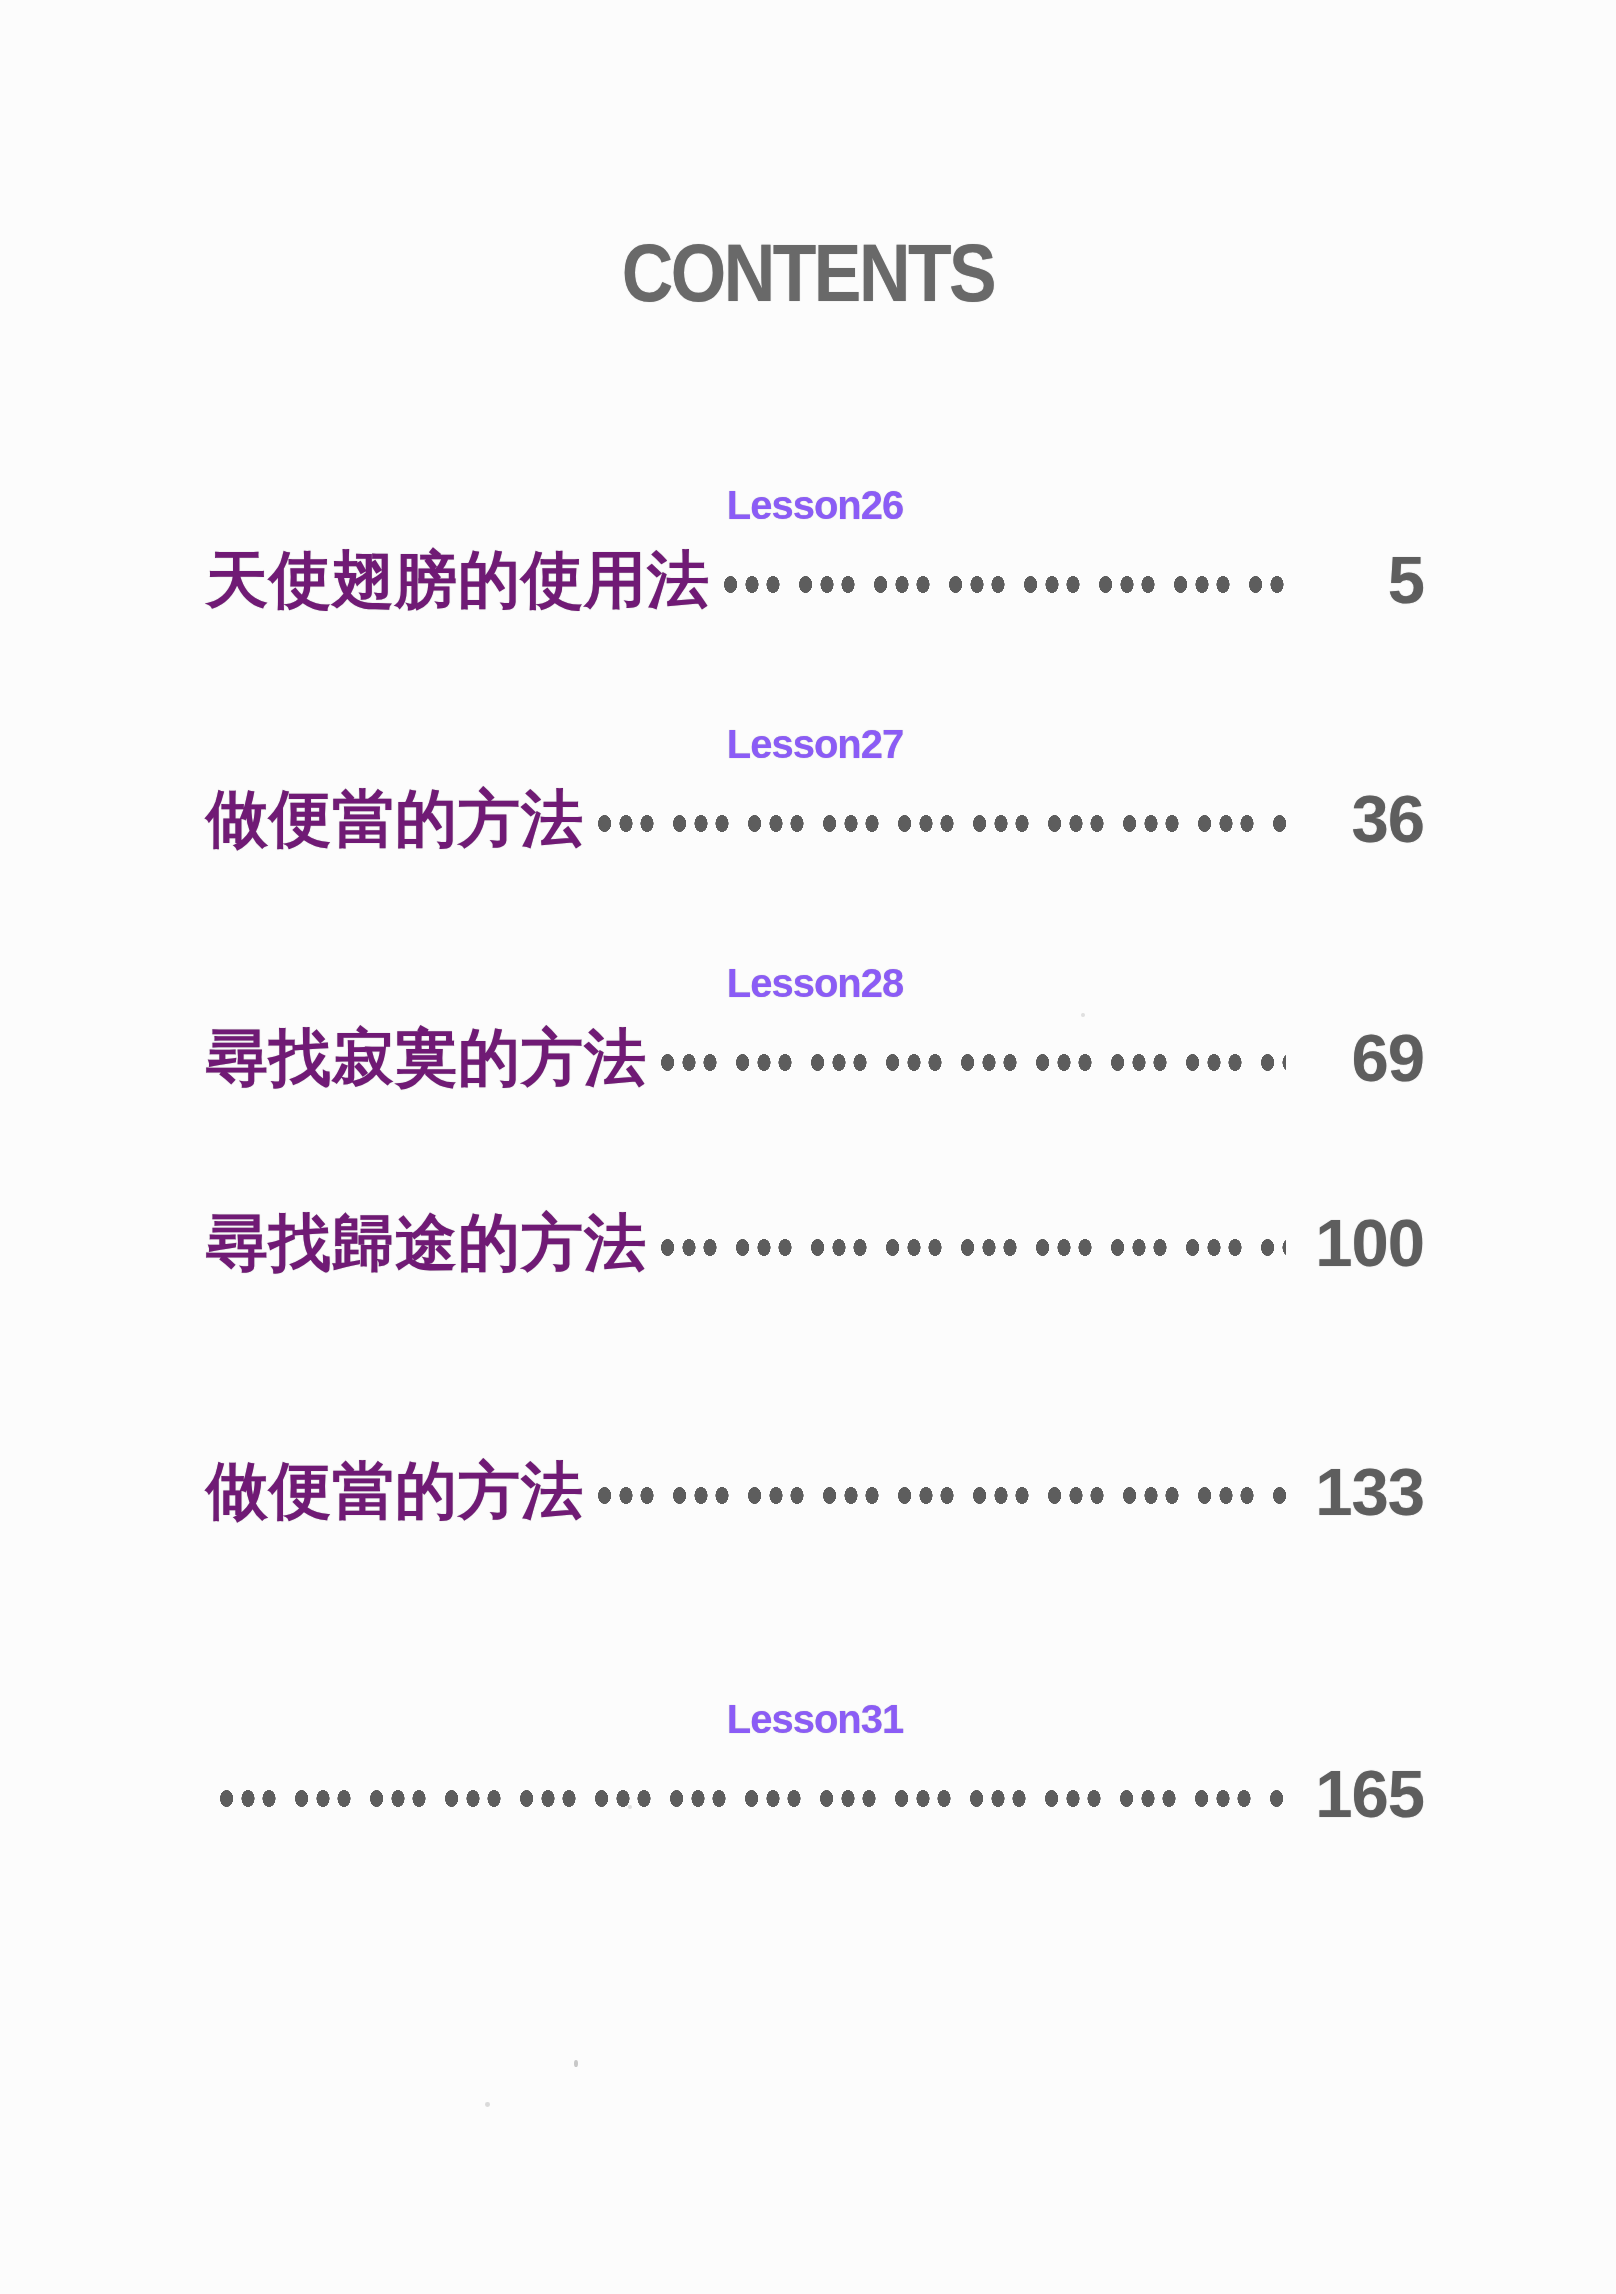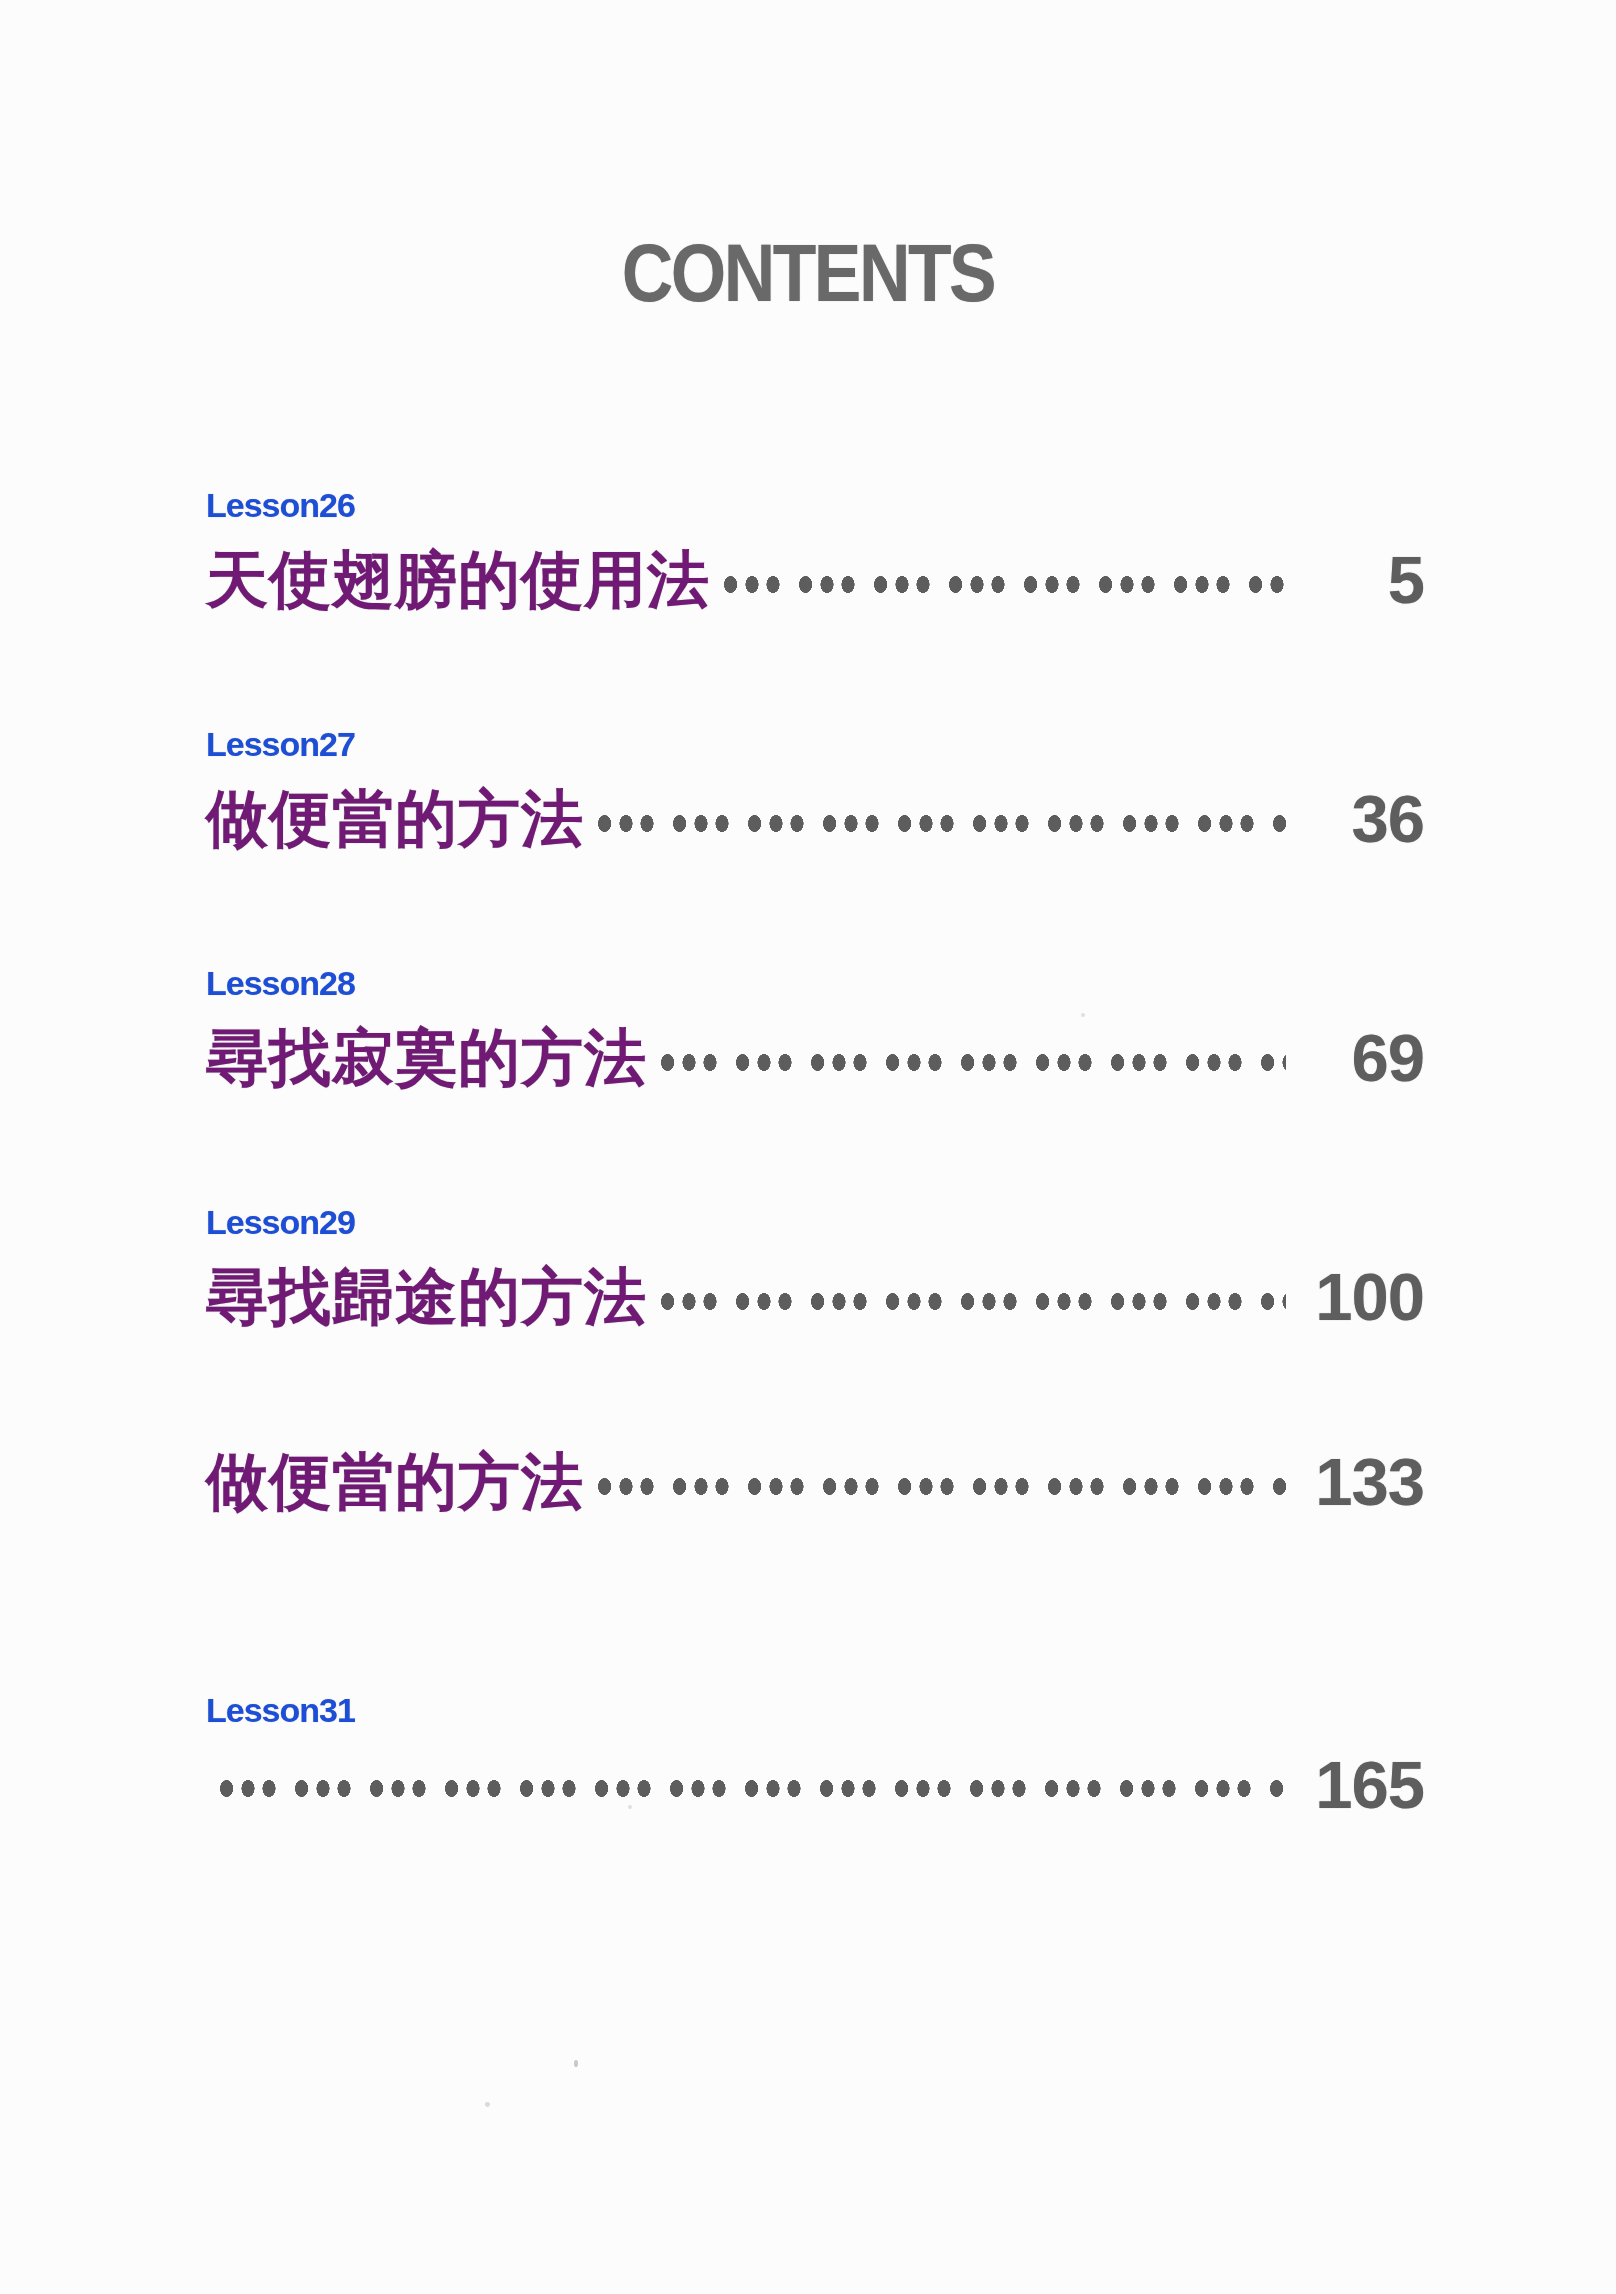--- a/index.html
+++ b/index.html
@@ -42,25 +42,26 @@
   .toc {
     position: absolute;
     top: 478px;
     left: 206px;
     right: 192px; 
   }
   .toc-entry {
     height: 239px;
   }
   .lesson-label {
-    font-size: 34px;
+    text-align: center;
+    font-size: 40px;
     font-weight: 700;
     letter-spacing: -1px;
     line-height: 54px;
-    color: #1d4ed8;
+    color: #8b5cf6;
     text-shadow: 0 0 1px rgba(110,110,110,0.5);
   }
   .entry-row {
     margin-top: 9.6px;
     display: flex;
     align-items: center;
     height: 76px;
   }
   .entry-title {
     font-size: 62px;
@@ -136,21 +137,20 @@
     <div class="toc-entry">
       <div class="lesson-label">Lesson28</div>
       <div class="entry-row">
         <span class="entry-title">尋找寂寞的方法</span>
         <span class="dot-leader"></span>
         <span class="entry-page">69</span>
       </div>
     </div>
 
     <div class="toc-entry">
-      <div class="lesson-label">Lesson29</div>
       <div class="entry-row">
         <span class="entry-title">尋找歸途的方法</span>
         <span class="dot-leader"></span>
         <span class="entry-page">100</span>
       </div>
     </div>
 
     <div class="toc-entry">
       <div class="entry-row">
         <span class="entry-title">做便當的方法</span>

